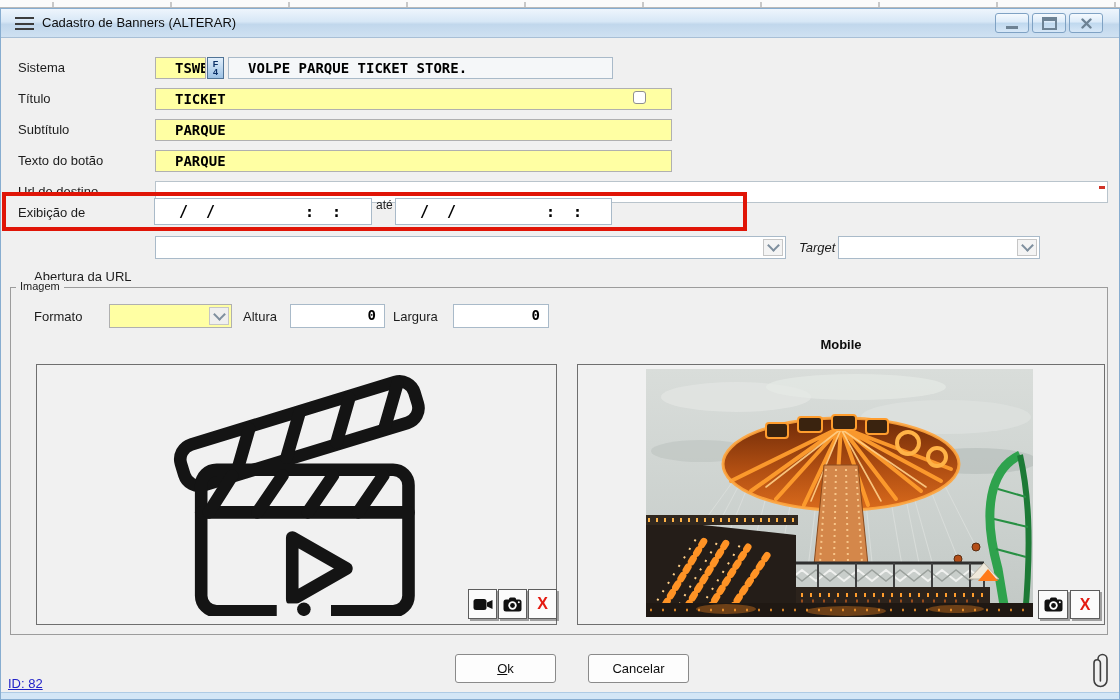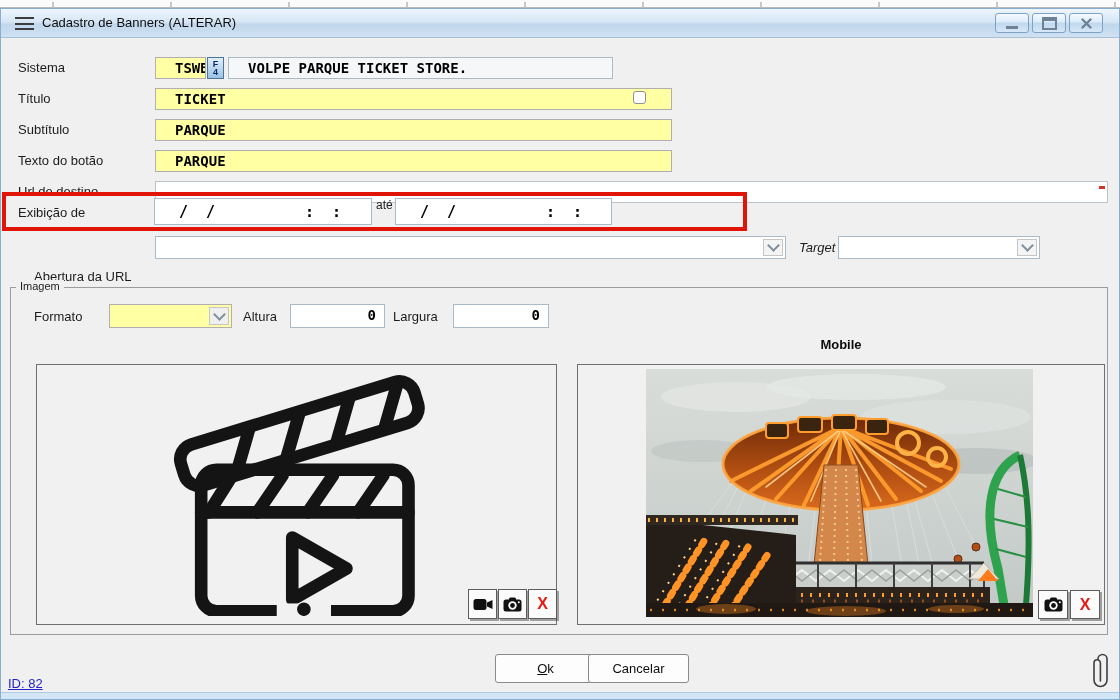--- a/index.html
+++ b/index.html
@@ -279,21 +279,21 @@
       <rect x="6" y="0.5" width="7" height="4" rx="1.5" fill="#111"></rect>
       <circle cx="9.5" cy="8.5" r="4.2" fill="#fff"></circle>
       <circle cx="9.5" cy="8.5" r="2.4" fill="#111"></circle>
       <circle cx="15.8" cy="5.2" r="1" fill="#fff"></circle>
     </svg>
   </div>
   <div class="abs imgbtn" style="left:1070px;top:590px;width:30px;height:29px;">
     <span class="xglyph">X</span>
   </div>
 
-  <div class="abs btn" style="left:455px;top:654px;width:101px;margin-left:40px;">
+  <div class="abs btn" style="left:455px;top:654px;width:101px;">
     <span><u>O</u><span>k</span></span>
   </div>
   <div class="abs btn" style="left:588px;top:654px;width:101px;">
     <span>Cancelar</span>
   </div>
   <div class="abs idlink" style="left:8px;top:676px;">ID: 82</div>
 
   <svg class="abs" style="left:1092px;top:648px;" width="20" height="44" viewBox="0 0 20 44">
     <path d="M6 11 a4.5 4.5 0 0 1 9 0 v21 a6.5 6.5 0 0 1 -13 0 V15 a3.2 3.2 0 0 1 6.4 0 v18" fill="none" stroke="#3f3f3f" stroke-width="1.6" stroke-linecap="round"></path>
   </svg>

